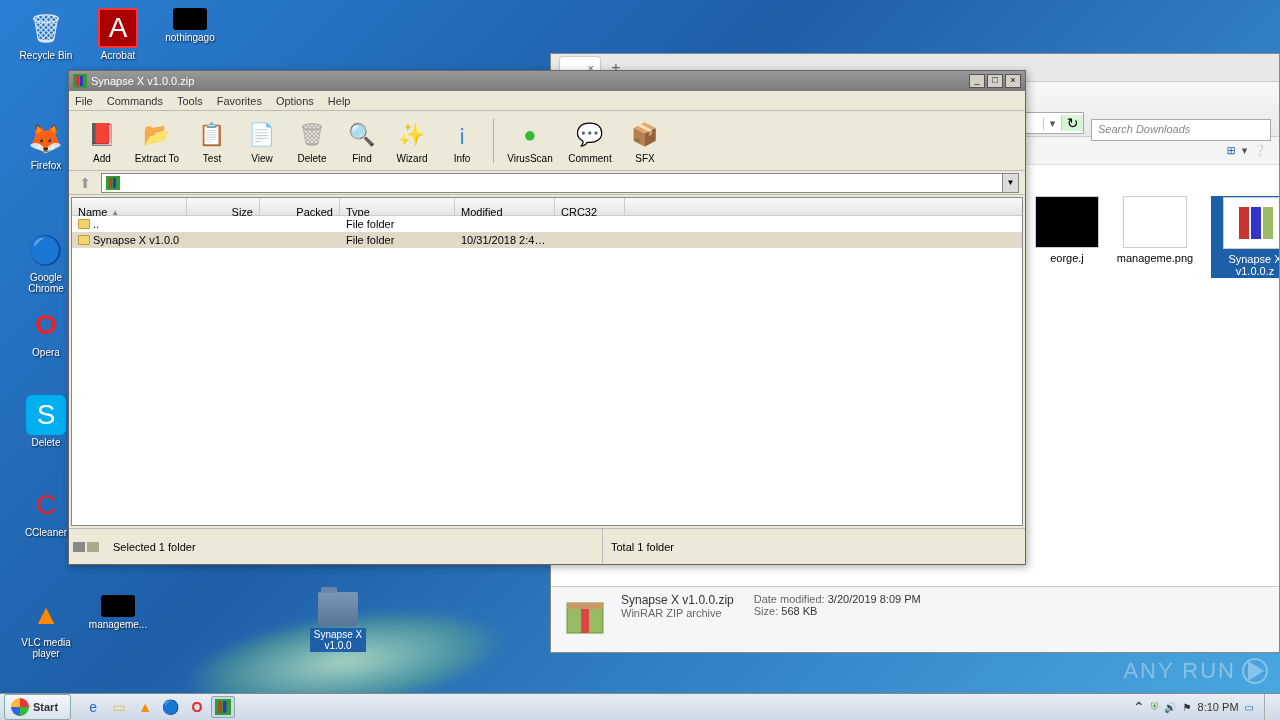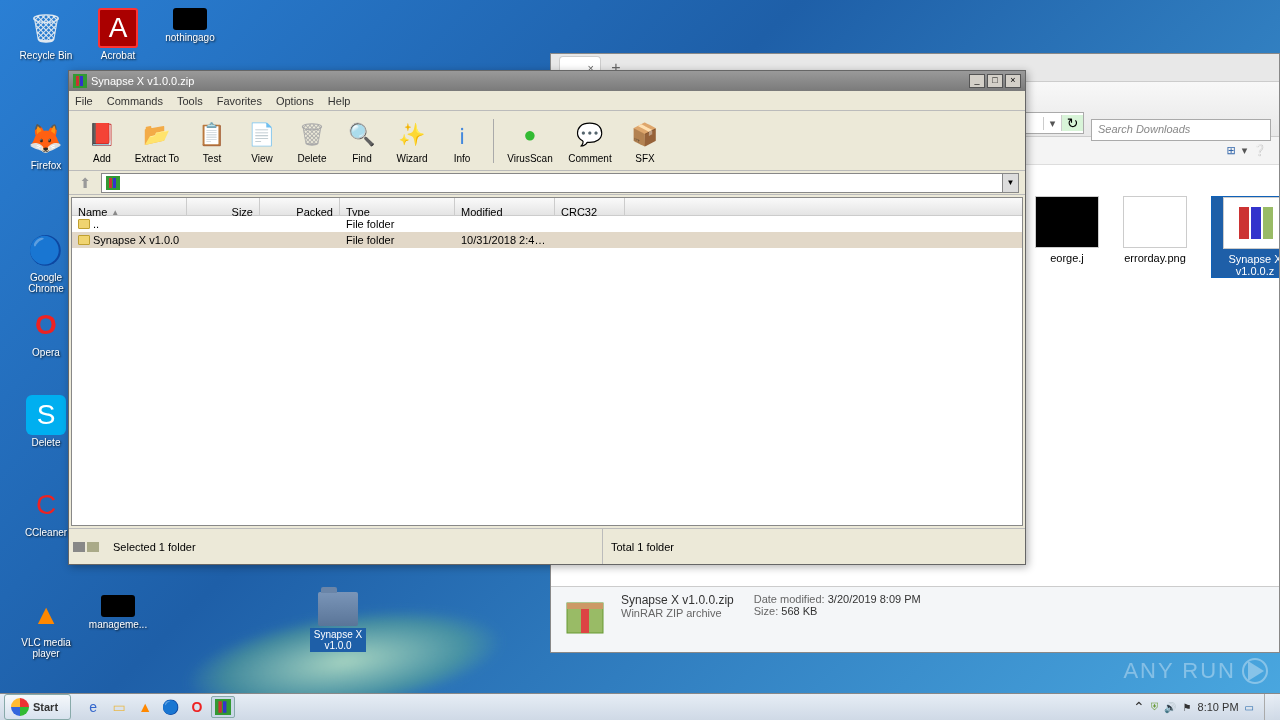--- a/index.html
+++ b/index.html
@@ -170,21 +170,21 @@
     <span>❔</span>
   </div>
   <div class="explorer-body">
     <div id="explorer-files">
         <div class="file-item" style="left: 472px; top: 30px;">
           <div class="thumb" style="background: rgb(0, 0, 0);"></div>
           <div>eorge.j</div>
         </div>
         <div class="file-item" style="left: 560px; top: 30px;">
           <div class="thumb" style="background: rgb(255, 255, 255);"></div>
-          <div>errorday.png</div>
+          <div>manageme.png</div>
         </div>
         <div class="file-item selected dark" style="left: 660px; top: 30px;">
           <div class="thumb">
             <svg width="48" height="40" viewBox="0 0 48 40">
               <rect x="8" y="4" width="10" height="32" fill="#c33"></rect>
               <rect x="20" y="4" width="10" height="32" fill="#33c"></rect>
               <rect x="32" y="4" width="10" height="32" fill="#9b6"></rect>
             </svg>
           </div>
           <div>Synapse X v1.0.0.z</div>

